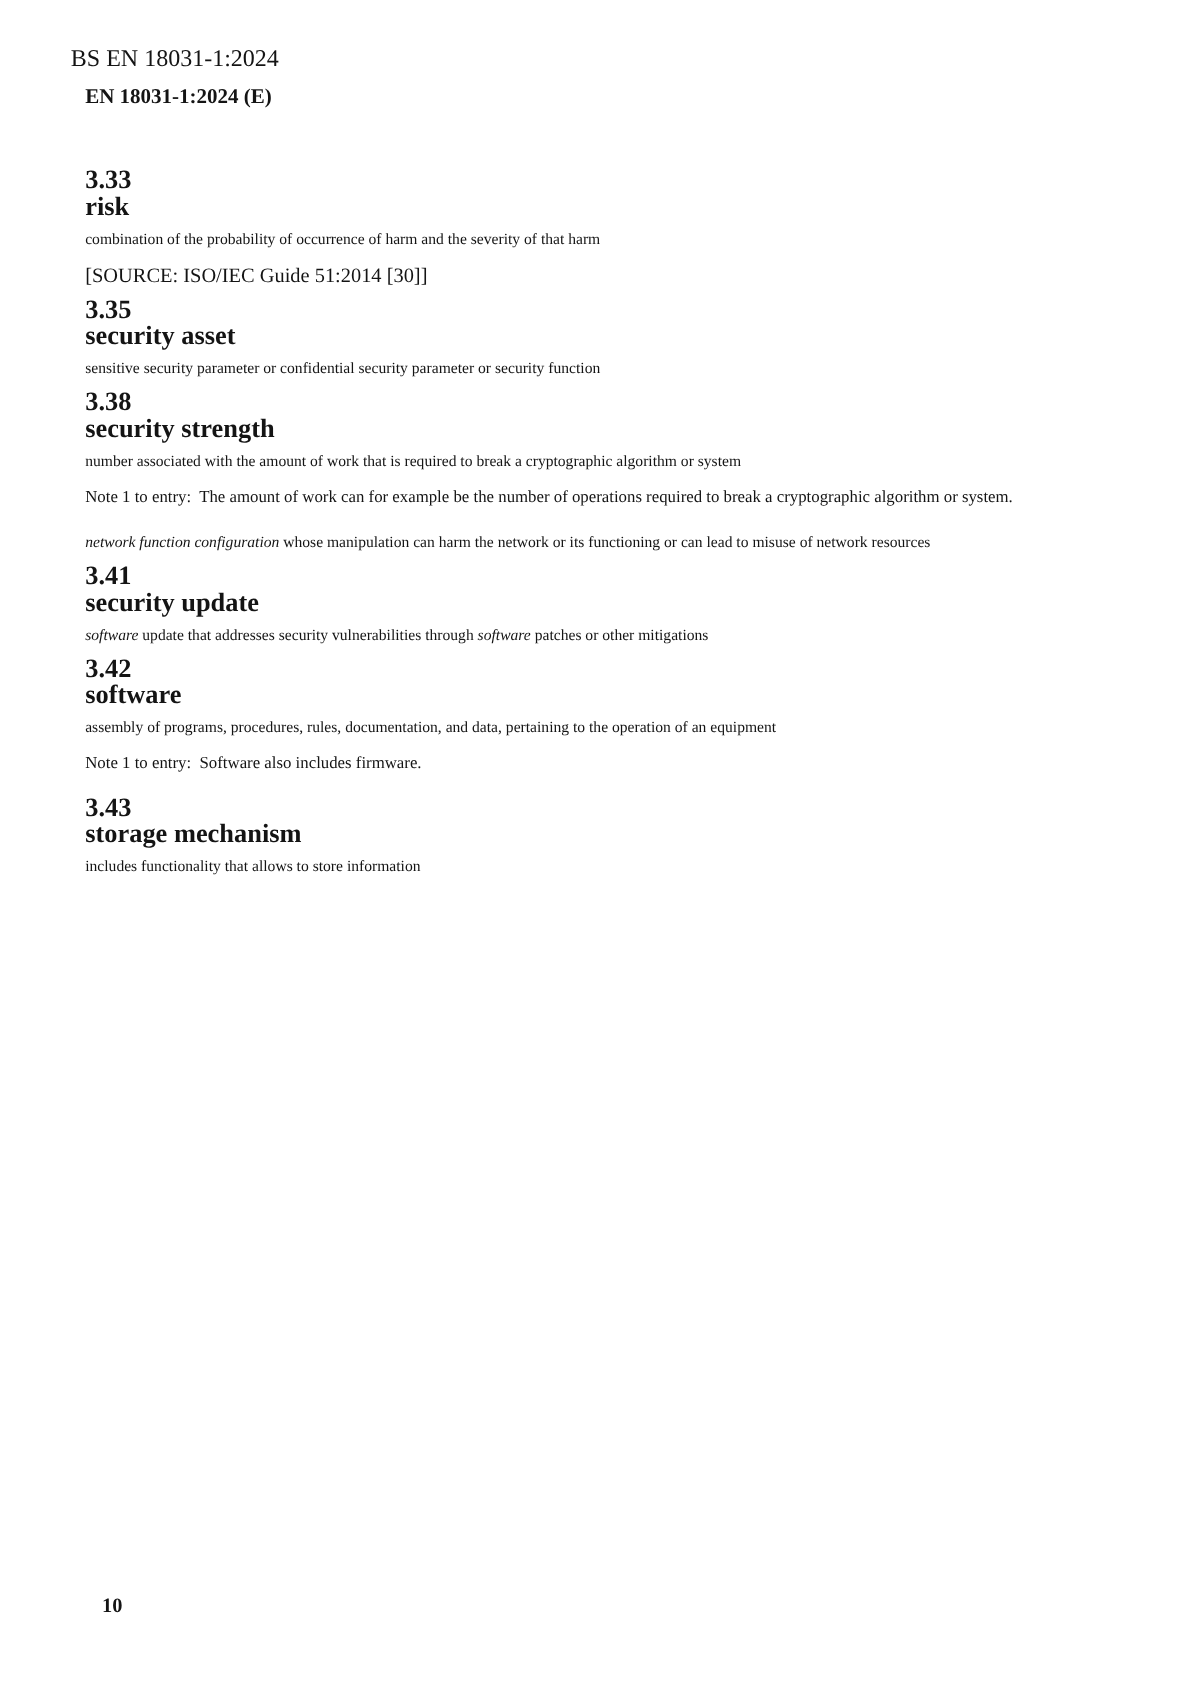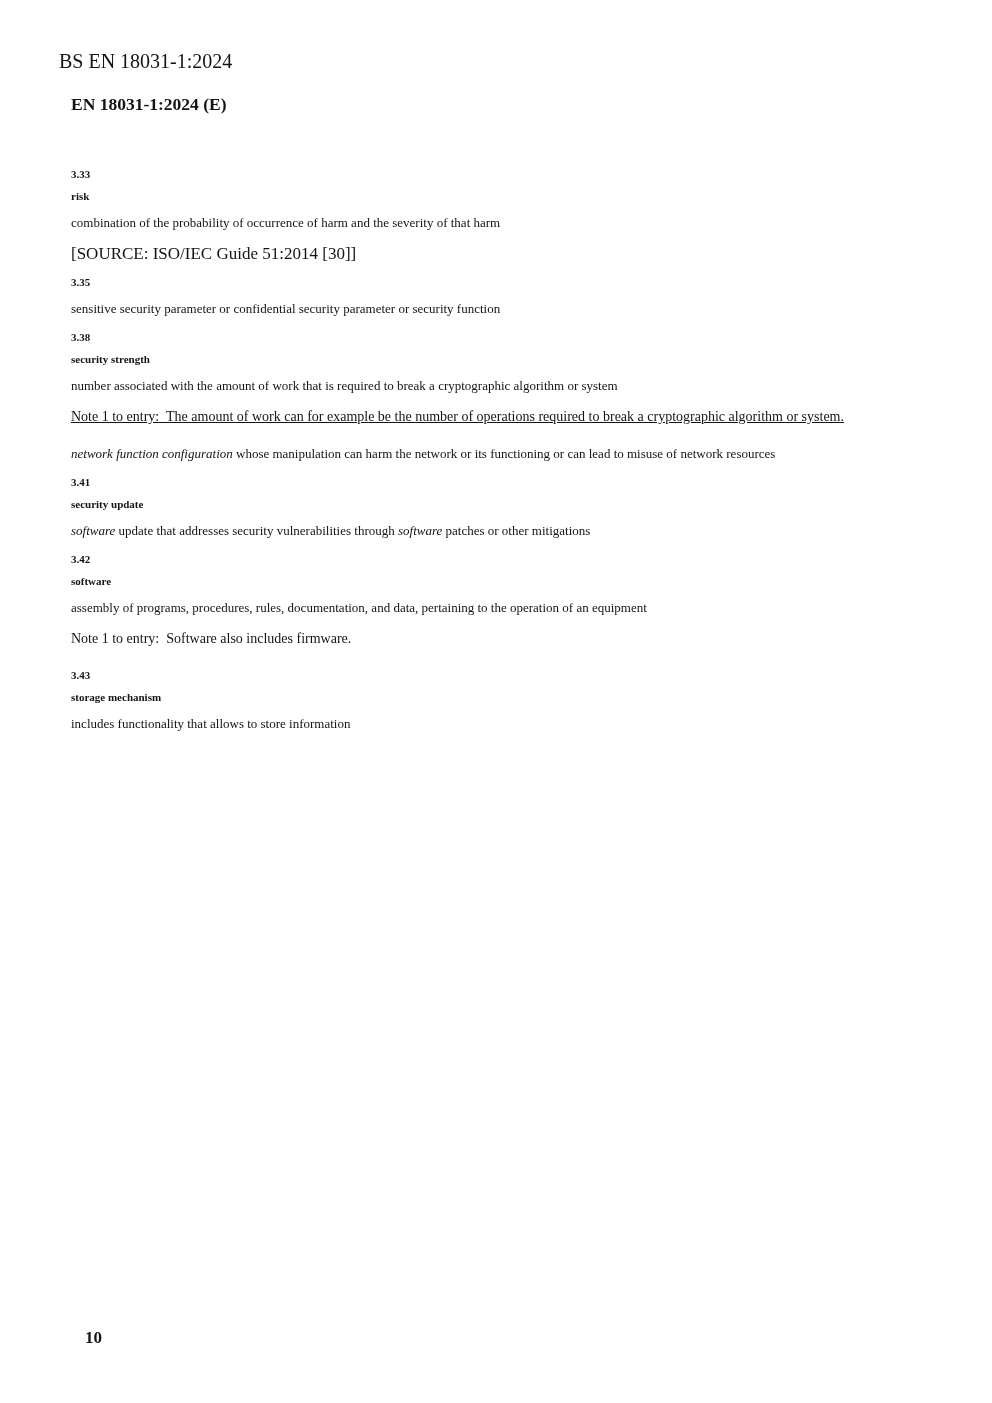--- a/index.html
+++ b/index.html
@@ -12,45 +12,45 @@
     width: 992px;
     height: 1403px;
     background: #ffffff;
     font-family: "Liberation Serif", "DejaVu Serif", serif;
     color: #141414;
     overflow: hidden;
   }
   .content {
     position: absolute;
     left: 71px;
-    top: 16px;
+    top: 4px;
     width: 814px;
   }
   
   .hdr1 {
     margin: 33px 0 0 -12px;
     font-size: 20px;
     line-height: 24px;
   }
   .hdr2 {
-    margin: 20px 0 0 0;
+    margin: 8px 0 0 0;
     font-size: 17.5px;
     font-weight: bold;
     line-height: 22px;
   }
   
   .definitions {
     margin-top: 48px;
   }
   .definition {
     margin-top: 6px;
   }
   .def-heading {
     font-weight: bold;
-    font-size: 11px;
+    font-size: 22px;
     line-height: 22px;
   }
   .def-para {
     font-size: 13px;
     line-height: 23px;
     margin-top: 4px;
   }
   .def-para.justify {
     text-align: justify;
   }
@@ -63,21 +63,20 @@
     margin-top: 8px;
   }
   .def-note {
     font-size: 14px;
     line-height: 19px;
     margin-top: 10px;
     margin-bottom: 16px;
   }
   .def-note.justify {
     text-align: justify;
-    text-decoration: underline;
   }
   
   .page-number {
     position: absolute;
     left: 85px;
     top: 1328px;
     font-size: 17px;
     font-weight: bold;
   }
 </style>
@@ -101,20 +100,21 @@
     <div class="def-paras">
             <div class="def-para"><span>combination of the probability of occurrence of harm and the severity of that harm</span></div>
           </div>
   <div class="def-source">[SOURCE: ISO/IEC Guide 51:2014 [30]]</div>
         </section>
 
 
   <section class="definition">
     <div class="def-heading">
       <div class="def-number">3.35</div>
+      <div class="def-term">security asset</div>
     </div>
     <div class="def-paras">
             <div class="def-para"><span>sensitive security parameter or confidential security parameter or security function</span></div>
           </div>
   </section>
 
 
 
   <section class="definition">
     <div class="def-heading">

